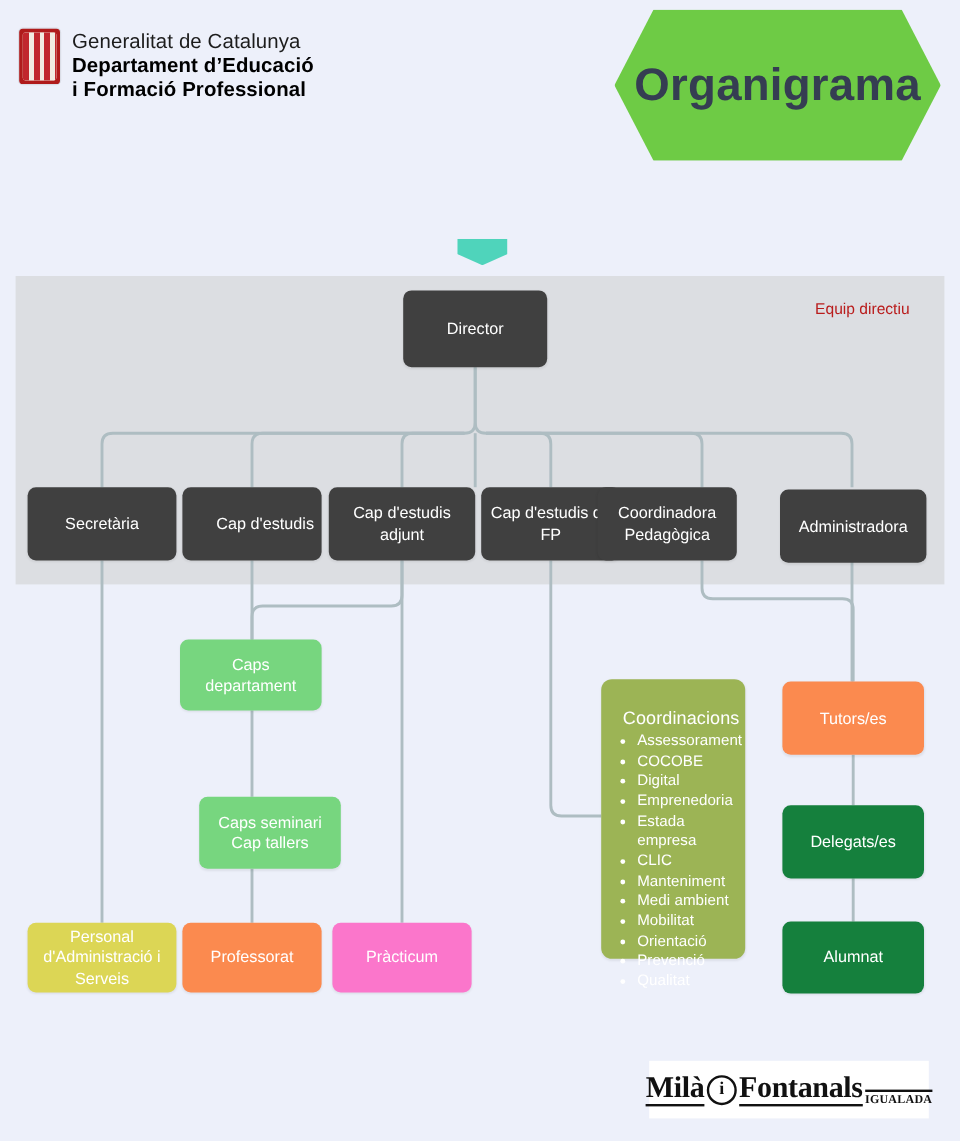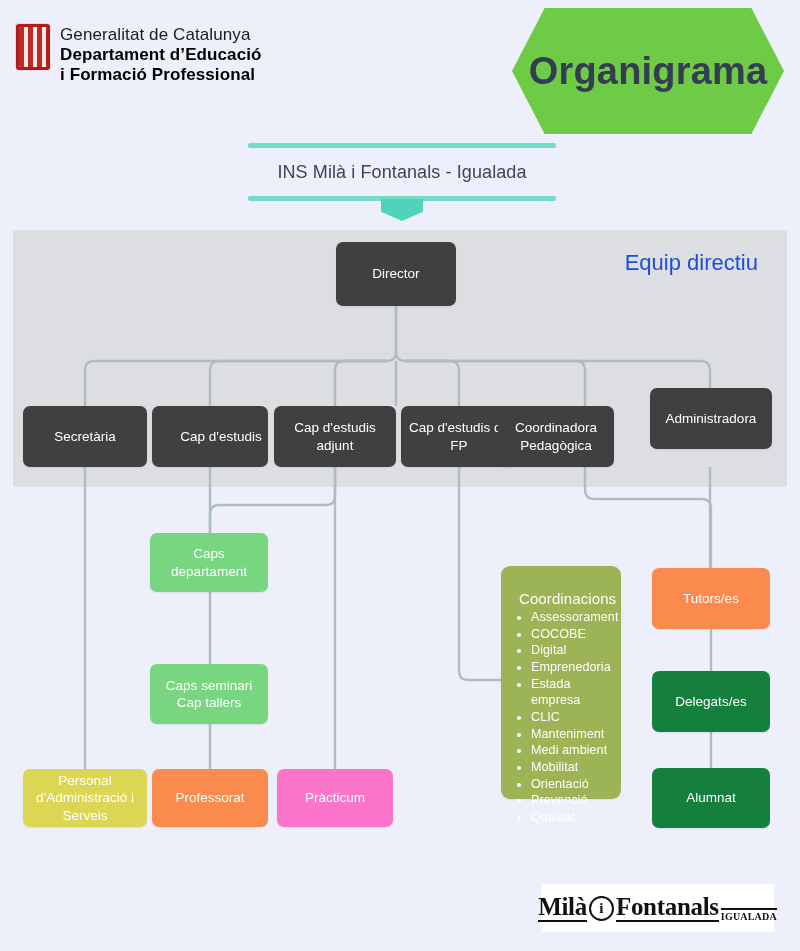--- a/index.html
+++ b/index.html
@@ -36,21 +36,21 @@
   
   .banner{position:absolute;left:248px;top:143px;width:308px;}
   .banner .rule{height:5px;background:#72dcc9;border-radius:2px;}
   .banner .rule.bottom{margin-top:0;}
   .banner .name{text-align:center;font-size:18px;color:#3d4457;padding:14px 0 13px;letter-spacing:.1px;}
   .pennant{position:absolute;left:381px;top:199px;width:42px;height:22px;background:#4fd4bb;
            clip-path:polygon(0 0,100% 0,100% 58%,50% 100%,0 58%);}
 
   
   .panel{position:absolute;left:13px;top:230px;width:774px;height:257px;background:#dcdee2;}
-  .panel-title{position:absolute;right:42px;top:250px;font-size:22px;color:#1d4ed8;}
+  .panel-title{position:absolute;right:42px;top:250px;font-size:13px;color:#b91c1c;}
 
   
   svg.links{position:absolute;left:0;top:0;width:800px;height:951px;pointer-events:none;}
   svg.links path{fill:none;stroke:#aebdc2;stroke-width:2.4;}
 
   
   .node{position:absolute;border-radius:7px;display:flex;align-items:center;justify-content:center;
         text-align:center;color:#fff;font-size:13.5px;line-height:1.28;padding:4px 6px;
         box-sizing:border-box;box-shadow:0 1px 2px rgba(0,0,0,.07);}
   .n-blue{background:#404040;}
@@ -97,25 +97,20 @@
       <div class="l3">i Formació Professional</div>
     </div>
   </div>
 
   <div class="hexwrap">
     <div class="hex">
       <span>Organigrama</span>
     </div>
   </div>
 
-  <div class="banner">
-    <div class="rule"></div>
-    <div class="name">INS Milà i Fontanals - Igualada</div>
-    <div class="rule bottom"></div>
-  </div>
   <div class="pennant"></div>
 
   <div class="panel"></div>
   <div class="panel-title">Equip directiu</div>
 
   <svg class="links" viewBox="0 0 800 951">
 
     <path d="M396,306 L396,352 Q396,361 387,361 L94,361 Q85,361 85,370 L85,406"></path>
     <path d="M396,306 L396,352 Q396,361 405,361 L701,361 Q710,361 710,370 L710,406"></path>
     <path d="M396,361 L396,406"></path>
@@ -156,28 +151,28 @@
   </div>
   <div class="node n-blue" style="left:274px;top:406px;width:122px;height:61px;">
     <span>Cap d'estudis adjunt</span>
   </div>
   <div class="node n-blue" style="left:401px;top:406px;width:116px;height:61px;">
     <span>Cap d'estudis de FP</span>
   </div>
   <div class="node n-blue" style="left:498px;top:406px;width:116px;height:61px;">
     <span>Coordinadora Pedagògica</span>
   </div>
-  <div class="node n-blue" style="left:650px;top:388px;width:122px;height:61px;">
+  <div class="node n-blue" style="left:650px;top:408px;width:122px;height:61px;">
     <span>Administradora</span>
   </div>
 
   <div class="node n-green" style="left:150px;top:533px;width:118px;height:59px;">
     <span>Caps departament</span>
   </div>
-  <div class="node n-green" style="left:150px;top:664px;width:118px;height:60px;">
+  <div class="node n-green" style="left:166px;top:664px;width:118px;height:60px;">
     <span>Caps seminari Cap tallers</span>
   </div>
 
   <div class="node n-yellow" style="left:23px;top:769px;width:124px;height:58px;">
     <span>Personal d'Administració i Serveis</span>
   </div>
   <div class="node n-orange" style="left:152px;top:769px;width:116px;height:58px;">
     <span>Professorat</span>
   </div>
   <div class="node n-pink" style="left:277px;top:769px;width:116px;height:58px;">

